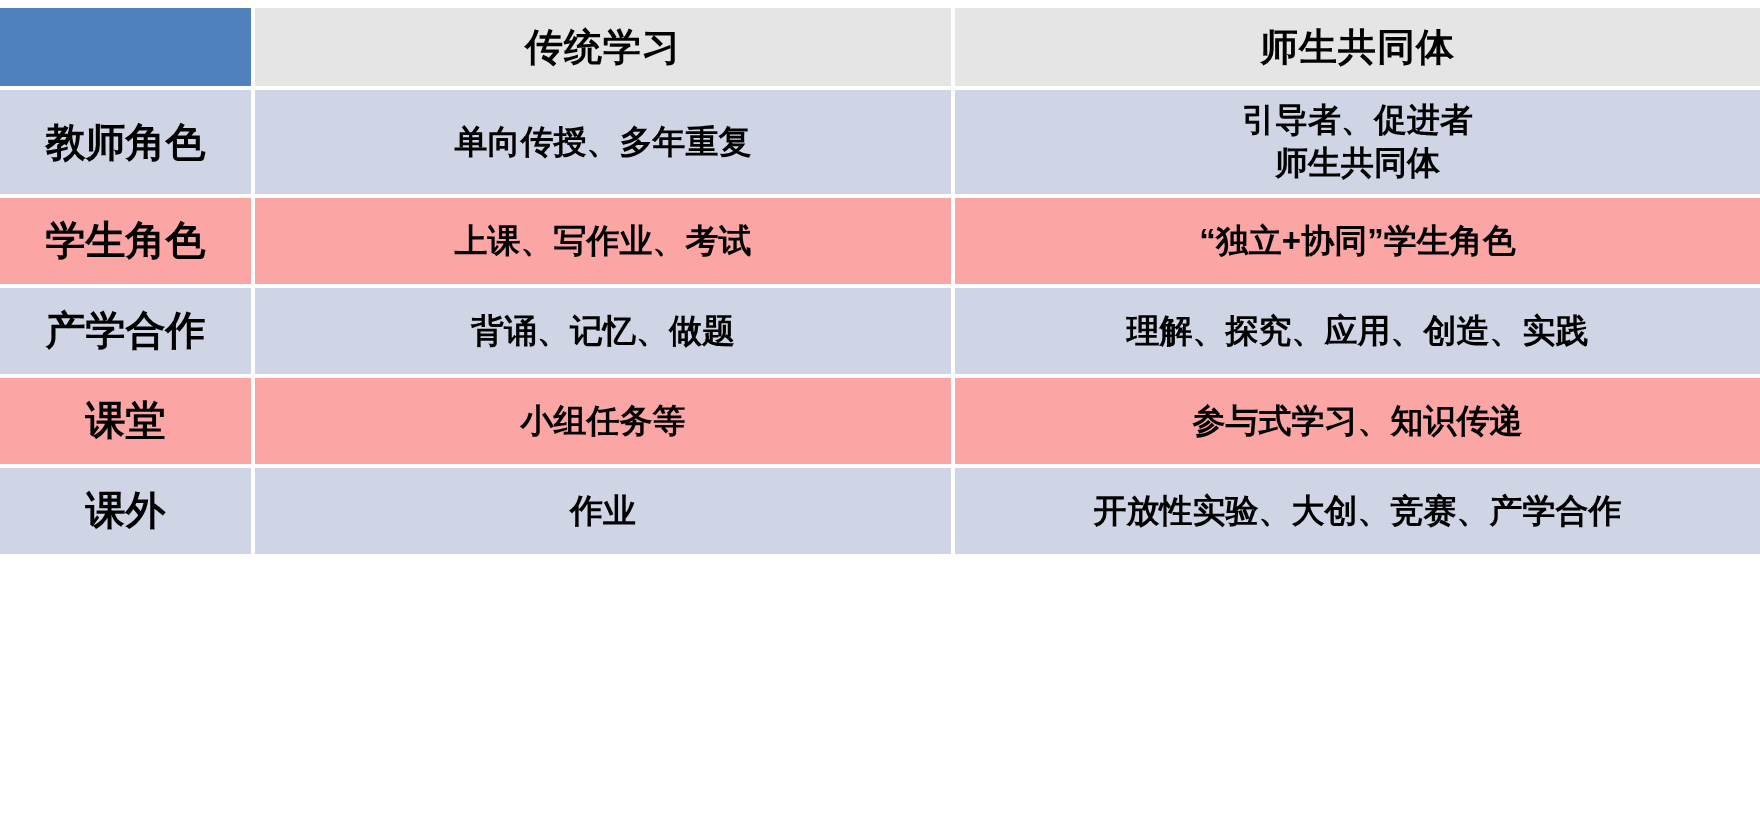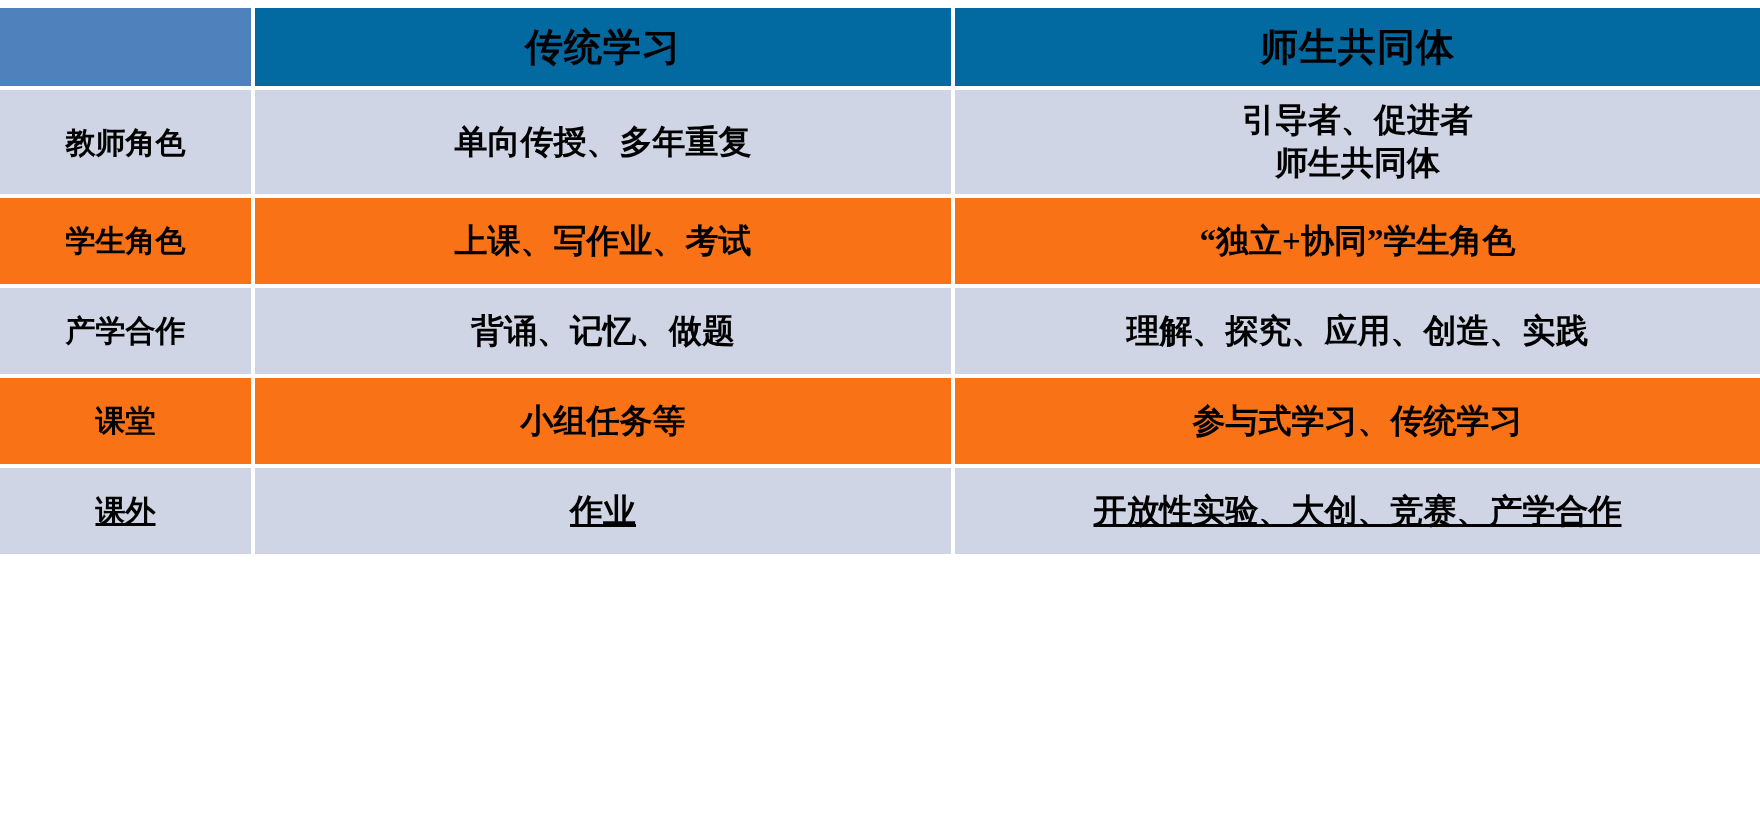--- a/index.html
+++ b/index.html
@@ -50,42 +50,42 @@
   }
 
   .comparison-table th:last-child,
   .comparison-table td:last-child {
     border-right: none;
   }
 
   
   thead th {
     height: 78px;
-    background: #0369a1;
+    background: #e5e5e5;
     font-size: 38px;
     letter-spacing: 1px;
   }
   thead th.corner-cell {
     background: #4F81BD;
   }
 
   
   tbody tr td {
     height: 86px;
     font-size: 33px;
   }
   tbody tr.row-dark td { background: #CFD5E4; }
-  tbody tr.row-light td { background: #f97316; font-family: Liberation Serif, serif; }
+  tbody tr.row-light td { background: #fca5a5; }
 
   tbody tr:first-child td { height: 104px; }
-  tbody tr:last-child td { border-bottom: none; text-decoration: underline; }
+  tbody tr:last-child td { border-bottom: none; }
 
   td.label-cell,
   th.corner-cell {
-    font-size: 30px;
+    font-size: 40px;
     margin-top: 40px;
   }
 
   td.value-cell {
     font-size: 33px;
     white-space: pre-line;
   }
 
   
   tbody tr.row-multiline td { line-height: 1.30; }
@@ -123,21 +123,21 @@
         <td class="value-cell">“独立+协同”学生角色</td>
       </tr>
       <tr class="row-dark">
         <td class="label-cell">产学合作</td>
         <td class="value-cell">背诵、记忆、做题</td>
         <td class="value-cell">理解、探究、应用、创造、实践</td>
       </tr>
       <tr class="row-light">
         <td class="label-cell">课堂</td>
         <td class="value-cell">小组任务等</td>
-        <td class="value-cell">参与式学习、传统学习</td>
+        <td class="value-cell">参与式学习、知识传递</td>
       </tr>
       <tr class="row-dark">
         <td class="label-cell">课外</td>
         <td class="value-cell">作业</td>
         <td class="value-cell">开放性实验、大创、竞赛、产学合作</td>
       </tr>
     </tbody>
   </table>
 
 </div>

